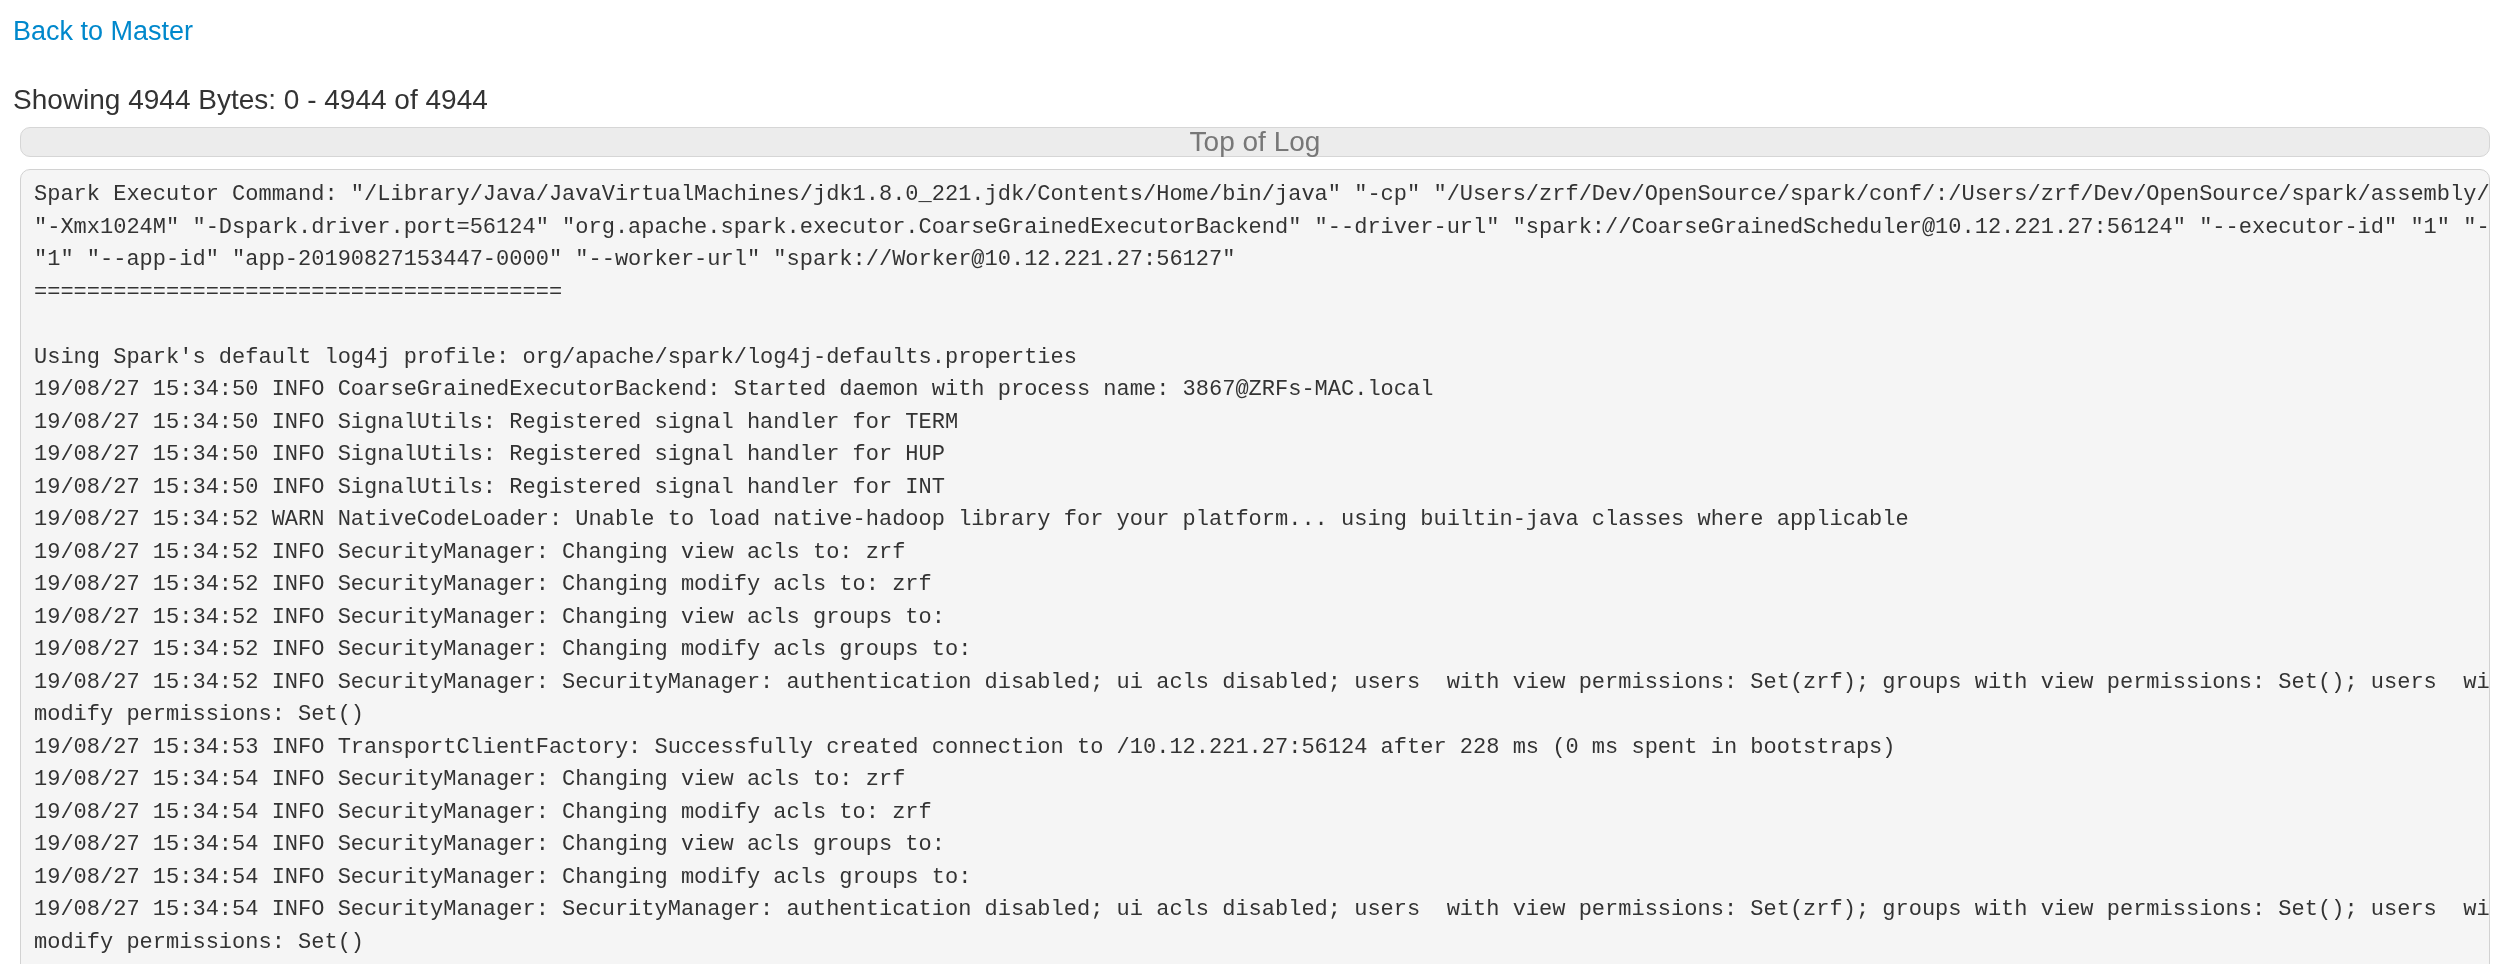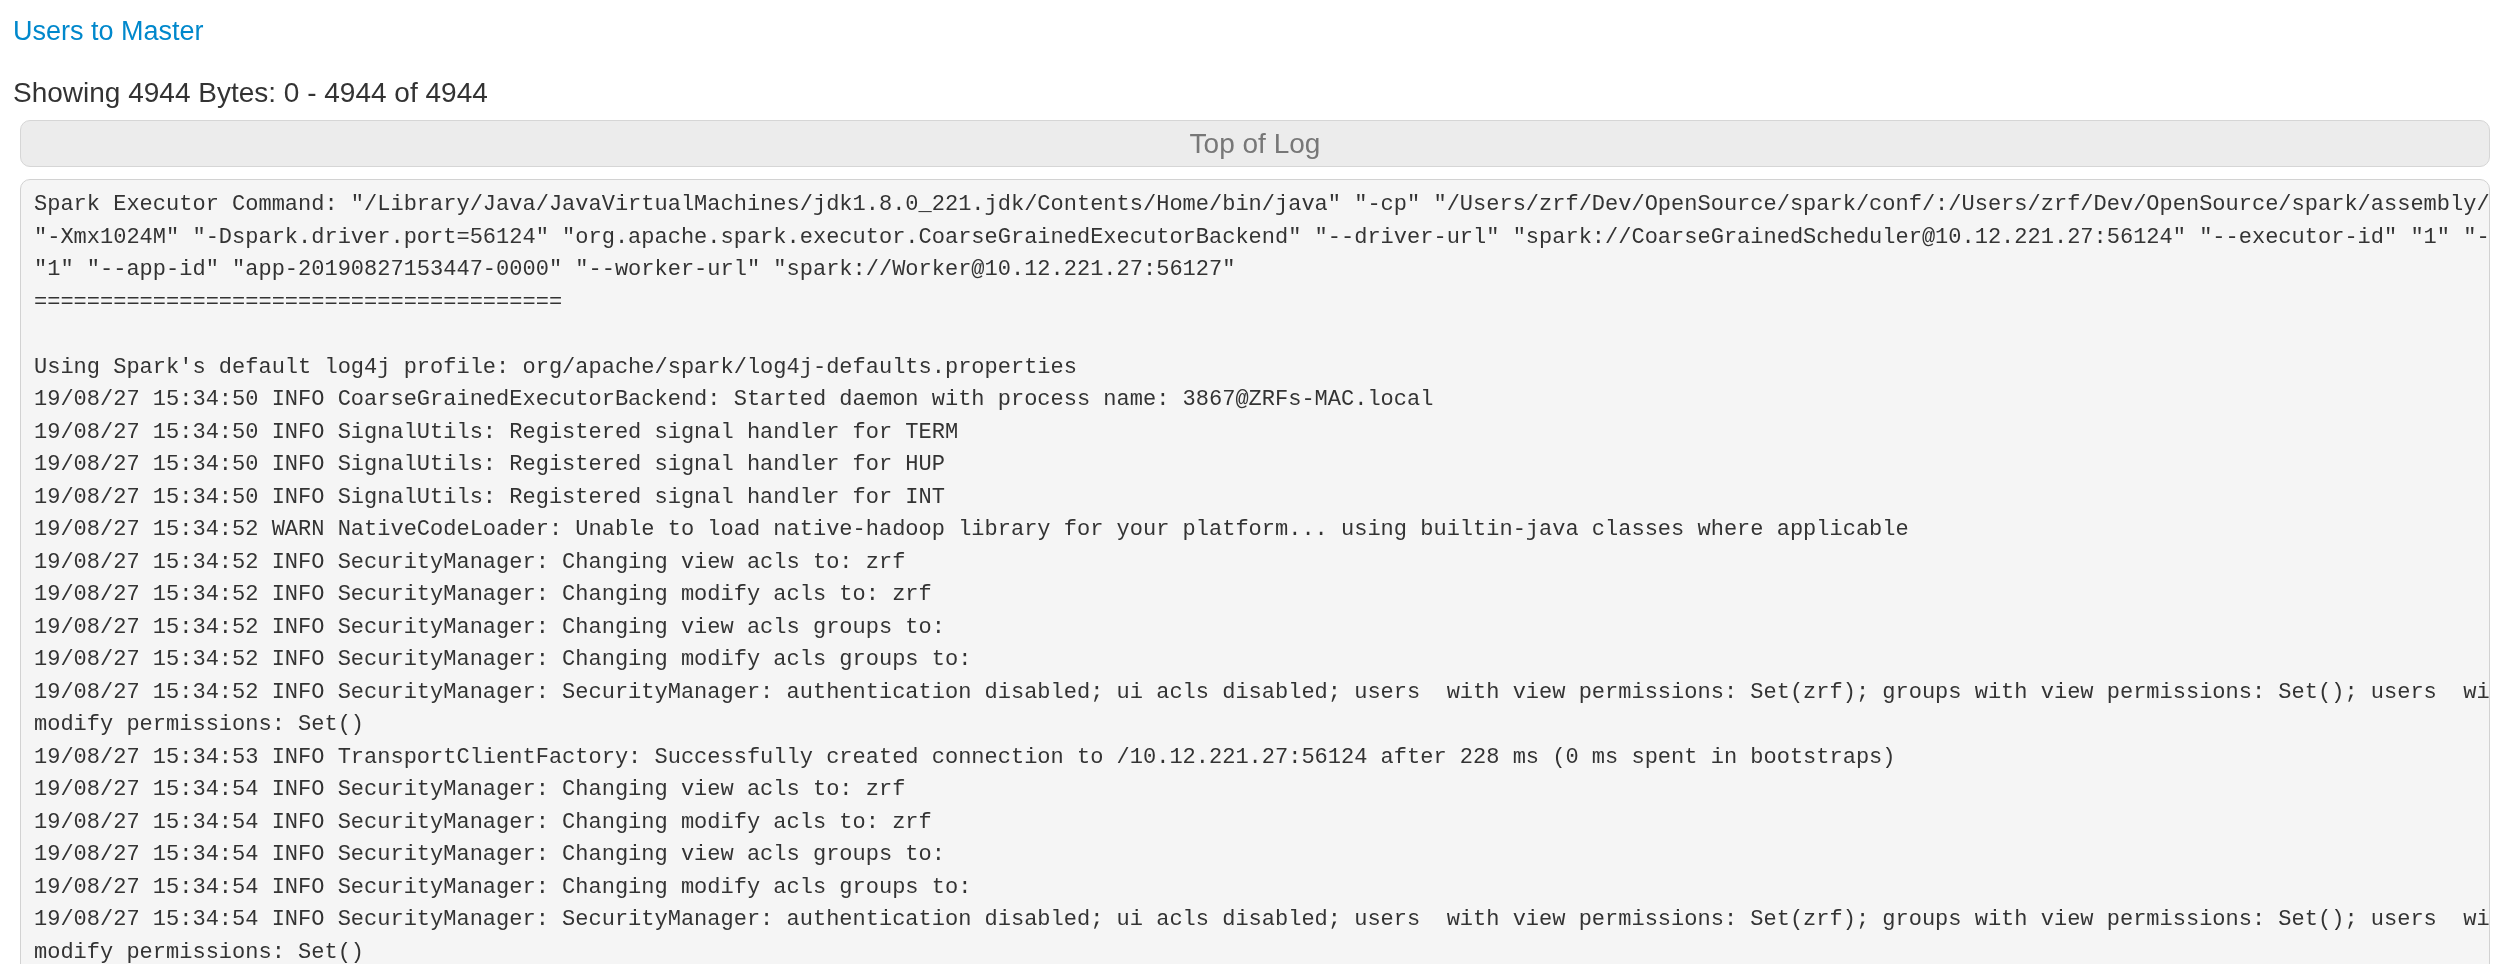--- a/index.html
+++ b/index.html
@@ -18,28 +18,28 @@
     font-family:"Liberation Sans",sans-serif;color:#333333;
   }
   .back-link-row{padding:16px 0 0 13px;line-height:31px;}
   .back-link{
     color:var(--link-blue,#0088cc);
     text-decoration:none;
     font-size:27px;
     cursor:pointer;
   }
   .byte-range{
-    margin:27px 0 0 13px;
+    margin:34px 0 0 13px;
     font-size:28px;
     line-height:32px;
     color:#333333;
   }
   .log-panel-header{
     margin:11px 20px 12px 20px;
-    height:47px;
+    height:30px;
     background:var(--panel-header-bg,#ececec);
     border:1px solid var(--panel-border,#d6d6d6);
     border-radius:10px;
     display:flex;align-items:center;justify-content:center;
   }
   .log-panel-header-label{
     font-size:28px;
     color:var(--panel-header-text,#777777);
   }
   .log-box{
@@ -59,21 +59,21 @@
     white-space:pre;
     color:var(--log-text,#333333);
   }
 </style>
 </head>
 <body>
 
 <div>
 
   <div class="back-link-row">
-    <a href="#" class="back-link">Users to Master</a>
+    <a href="#" class="back-link">Back to Master</a>
   </div>
 
   <div class="byte-range">Showing 4944 Bytes: 0 - 4944 of 4944</div>
 
   <div class="log-panel-header">
     <span class="log-panel-header-label">Top of Log</span>
   </div>
 
   <div class="log-box">
     <pre class="log-text">Spark Executor Command: "/Library/Java/JavaVirtualMachines/jdk1.8.0_221.jdk/Contents/Home/bin/java" "-cp" "/Users/zrf/Dev/OpenSource/spark/conf/:/Users/zrf/Dev/OpenSource/spark/assembly/target/scala-2.12/jars/*"

